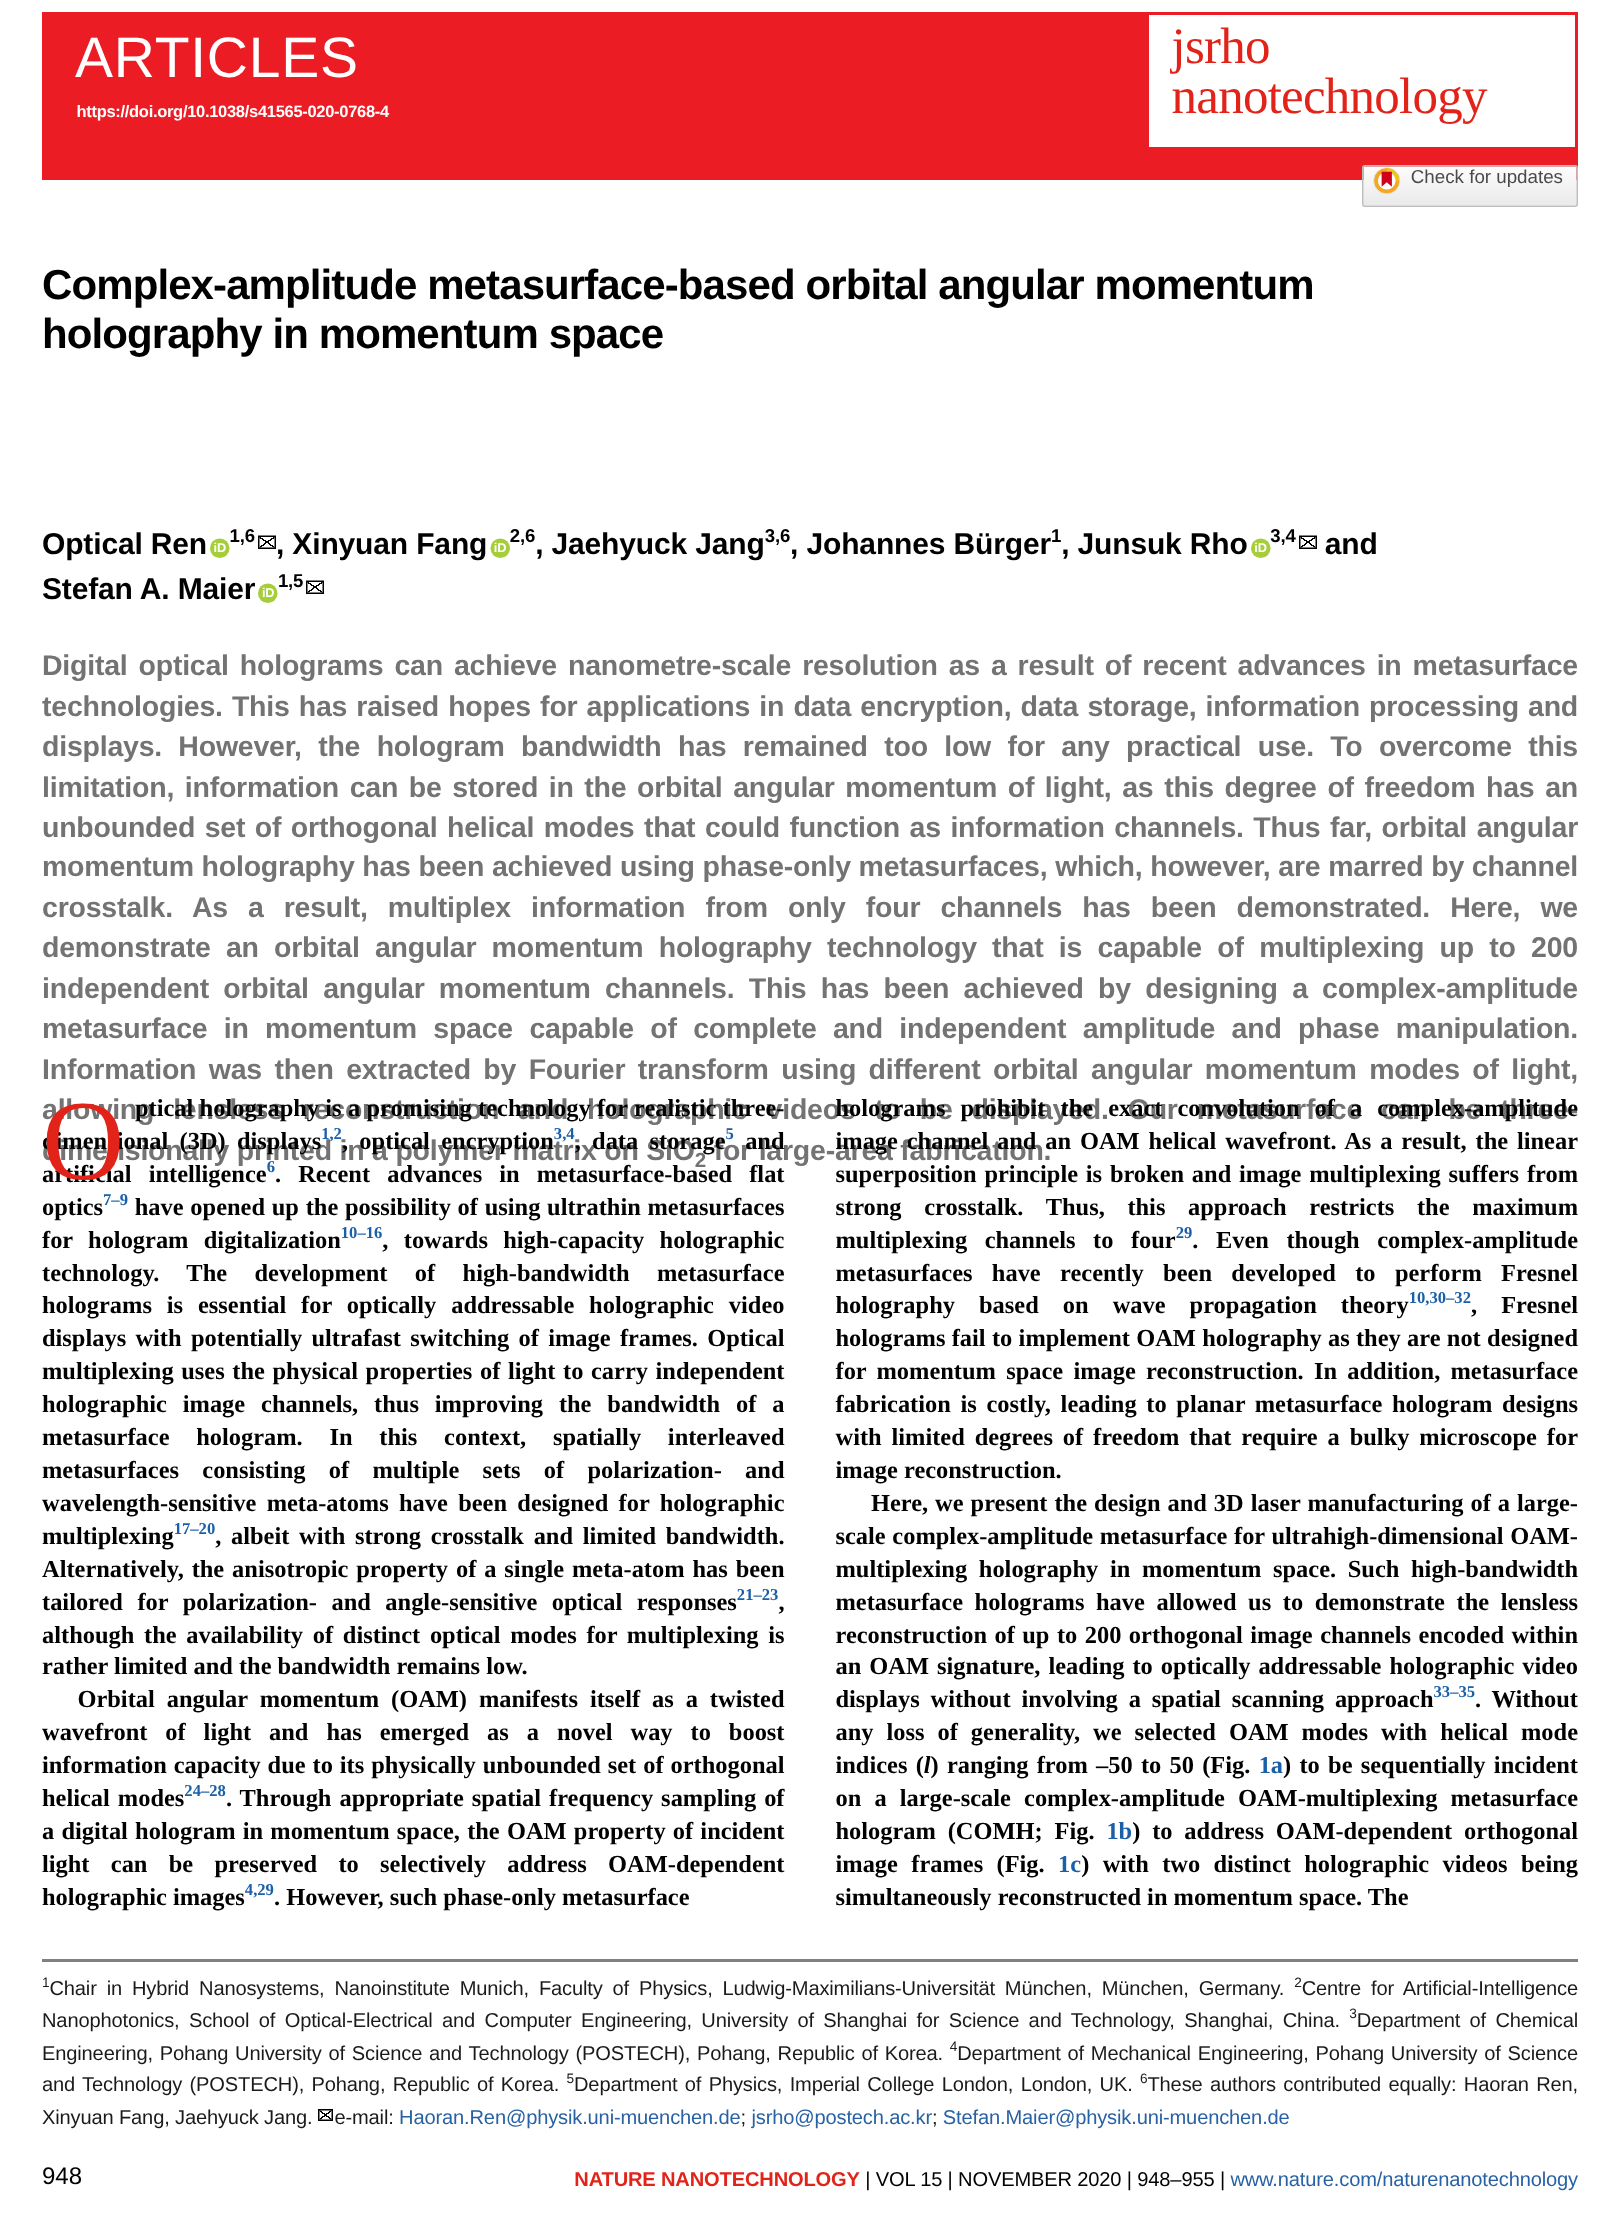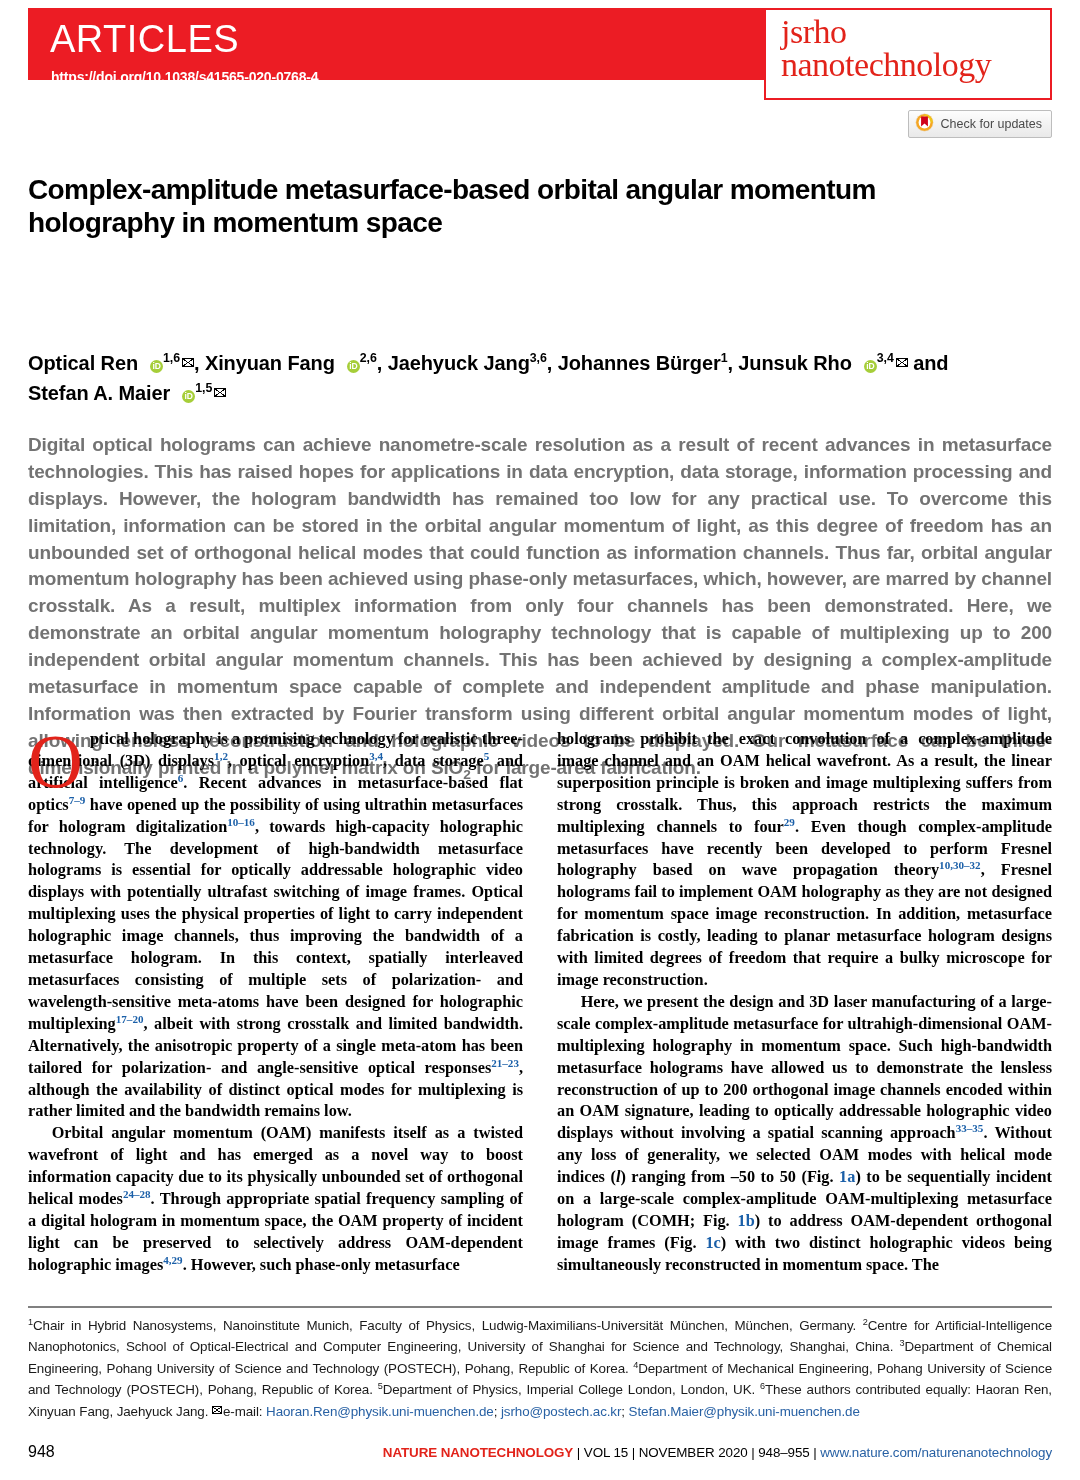--- a/index.html
+++ b/index.html
@@ -21,41 +21,41 @@
     position: absolute;
     left: 28px;
     top: 8px;
     width: 1024px;
     height: 92px;
   }
   .header-band {
     position: absolute;
     left: 0; top: 0;
     width: 1024px;
-    height: 72px;
+    height: 112px;
     background: #ec1c24;
     box-sizing: border-box;
   }
   .articles-label {
     position: absolute;
     left: 22px;
     top: 12px;
     color: #ffffff;
     font-size: 38px;
     font-weight: 400;
     letter-spacing: 0.5px;
     line-height: 1;
     font-family: "Liberation Sans", sans-serif;
   }
   .doi-line {
     position: absolute;
     left: 23px;
     top: 62px;
     color: #ffffff;
-    font-size: 14px;
+    font-size: 11px;
     font-weight: 700;
     letter-spacing: -0.2px;
     line-height: 1;
   }
   .journal-logo-box {
     position: absolute;
     right: 0;
     top: 0;
     width: 288px;
     height: 92px;
@@ -77,21 +77,21 @@
     white-space: pre-line;
   }
 
   
   .crossmark {
     position: absolute;
     right: 28px;
     top: 110px;
     height: 28px;
     display: flex;
-    align-items: center;
+    align-items: flex-start;
     gap: 7px;
     padding: 0 9px 0 6px;
     border: 1px solid #bdbdbd;
     border-radius: 2px;
     background: linear-gradient(#fdfdfd, #e9e9e9);
     box-sizing: border-box;
   }
   .crossmark-label {
     font-size: 12.5px;
     color: #4a4a4a;
@@ -133,21 +133,21 @@
     width: 13px;
     height: 13px;
     border-radius: 50%;
     background: #a6ce39;
     color: #fff;
     font-size: 8.5px;
     font-weight: 700;
     line-height: 13px;
     text-align: center;
     vertical-align: 1px;
-    margin: 0 0 0 12px;
+    margin: 0 0 0 2px;
     font-family: "Liberation Sans", sans-serif;
   }
   .envelope {
     display: inline-block;
     width: 12px;
     height: 9px;
     border: 1px solid #000;
     position: relative;
     vertical-align: 3px;
     margin-left: 2px;

